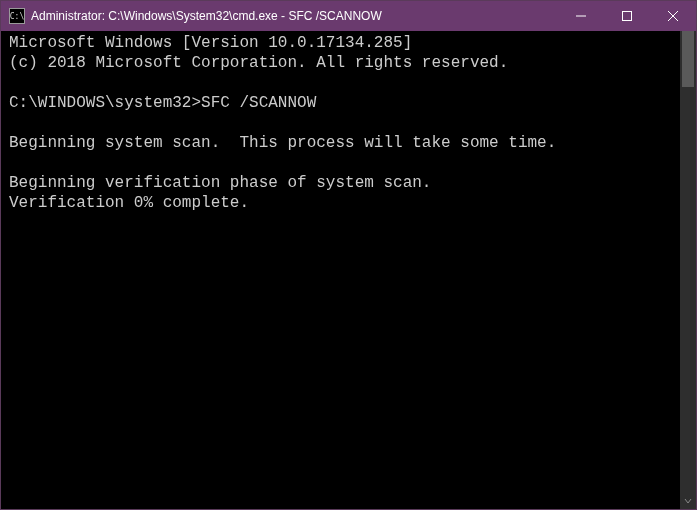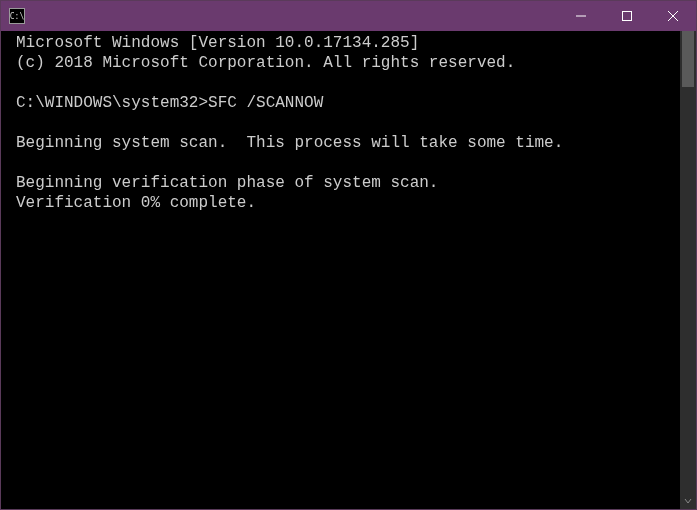--- a/index.html
+++ b/index.html
@@ -54,21 +54,21 @@
     color: #fff;
   }
   .win-btn svg { display: block; }
   .client {
     flex: 1;
     display: flex;
     background: #000;
   }
   .terminal {
     flex: 1;
-    padding: 2px 15px;
+    padding: 2px 8px;
     color: #ccc;
     font-family: Consolas, "Courier New", monospace;
     font-size: 16px;
     line-height: 20px;
     white-space: pre;
     overflow: hidden;
   }
   .terminal .line { white-space: pre; }
   .scrollbar {
     width: 16px;
@@ -97,20 +97,21 @@
 </style>
 </head>
 <body>
 
 <div class="window">
 
   <div class="titlebar">
     <div class="title-icon">
       <span>C:\</span>
     </div>
+    <div class="title-text">Administrator: C:\Windows\System32\cmd.exe - SFC  /SCANNOW</div>
     <div class="title-spacer"></div>
     <div class="win-btn">
       <svg width="10" height="10" viewBox="0 0 10 10">
           <path d="M0 5 H10" stroke="#fff" stroke-width="1"></path>
         </svg>
     </div>
     <div class="win-btn">
       <svg width="10" height="10" viewBox="0 0 10 10">
           <rect x="0.5" y="0.5" width="9" height="9" fill="none" stroke="#fff" stroke-width="1"></rect>
         </svg>

